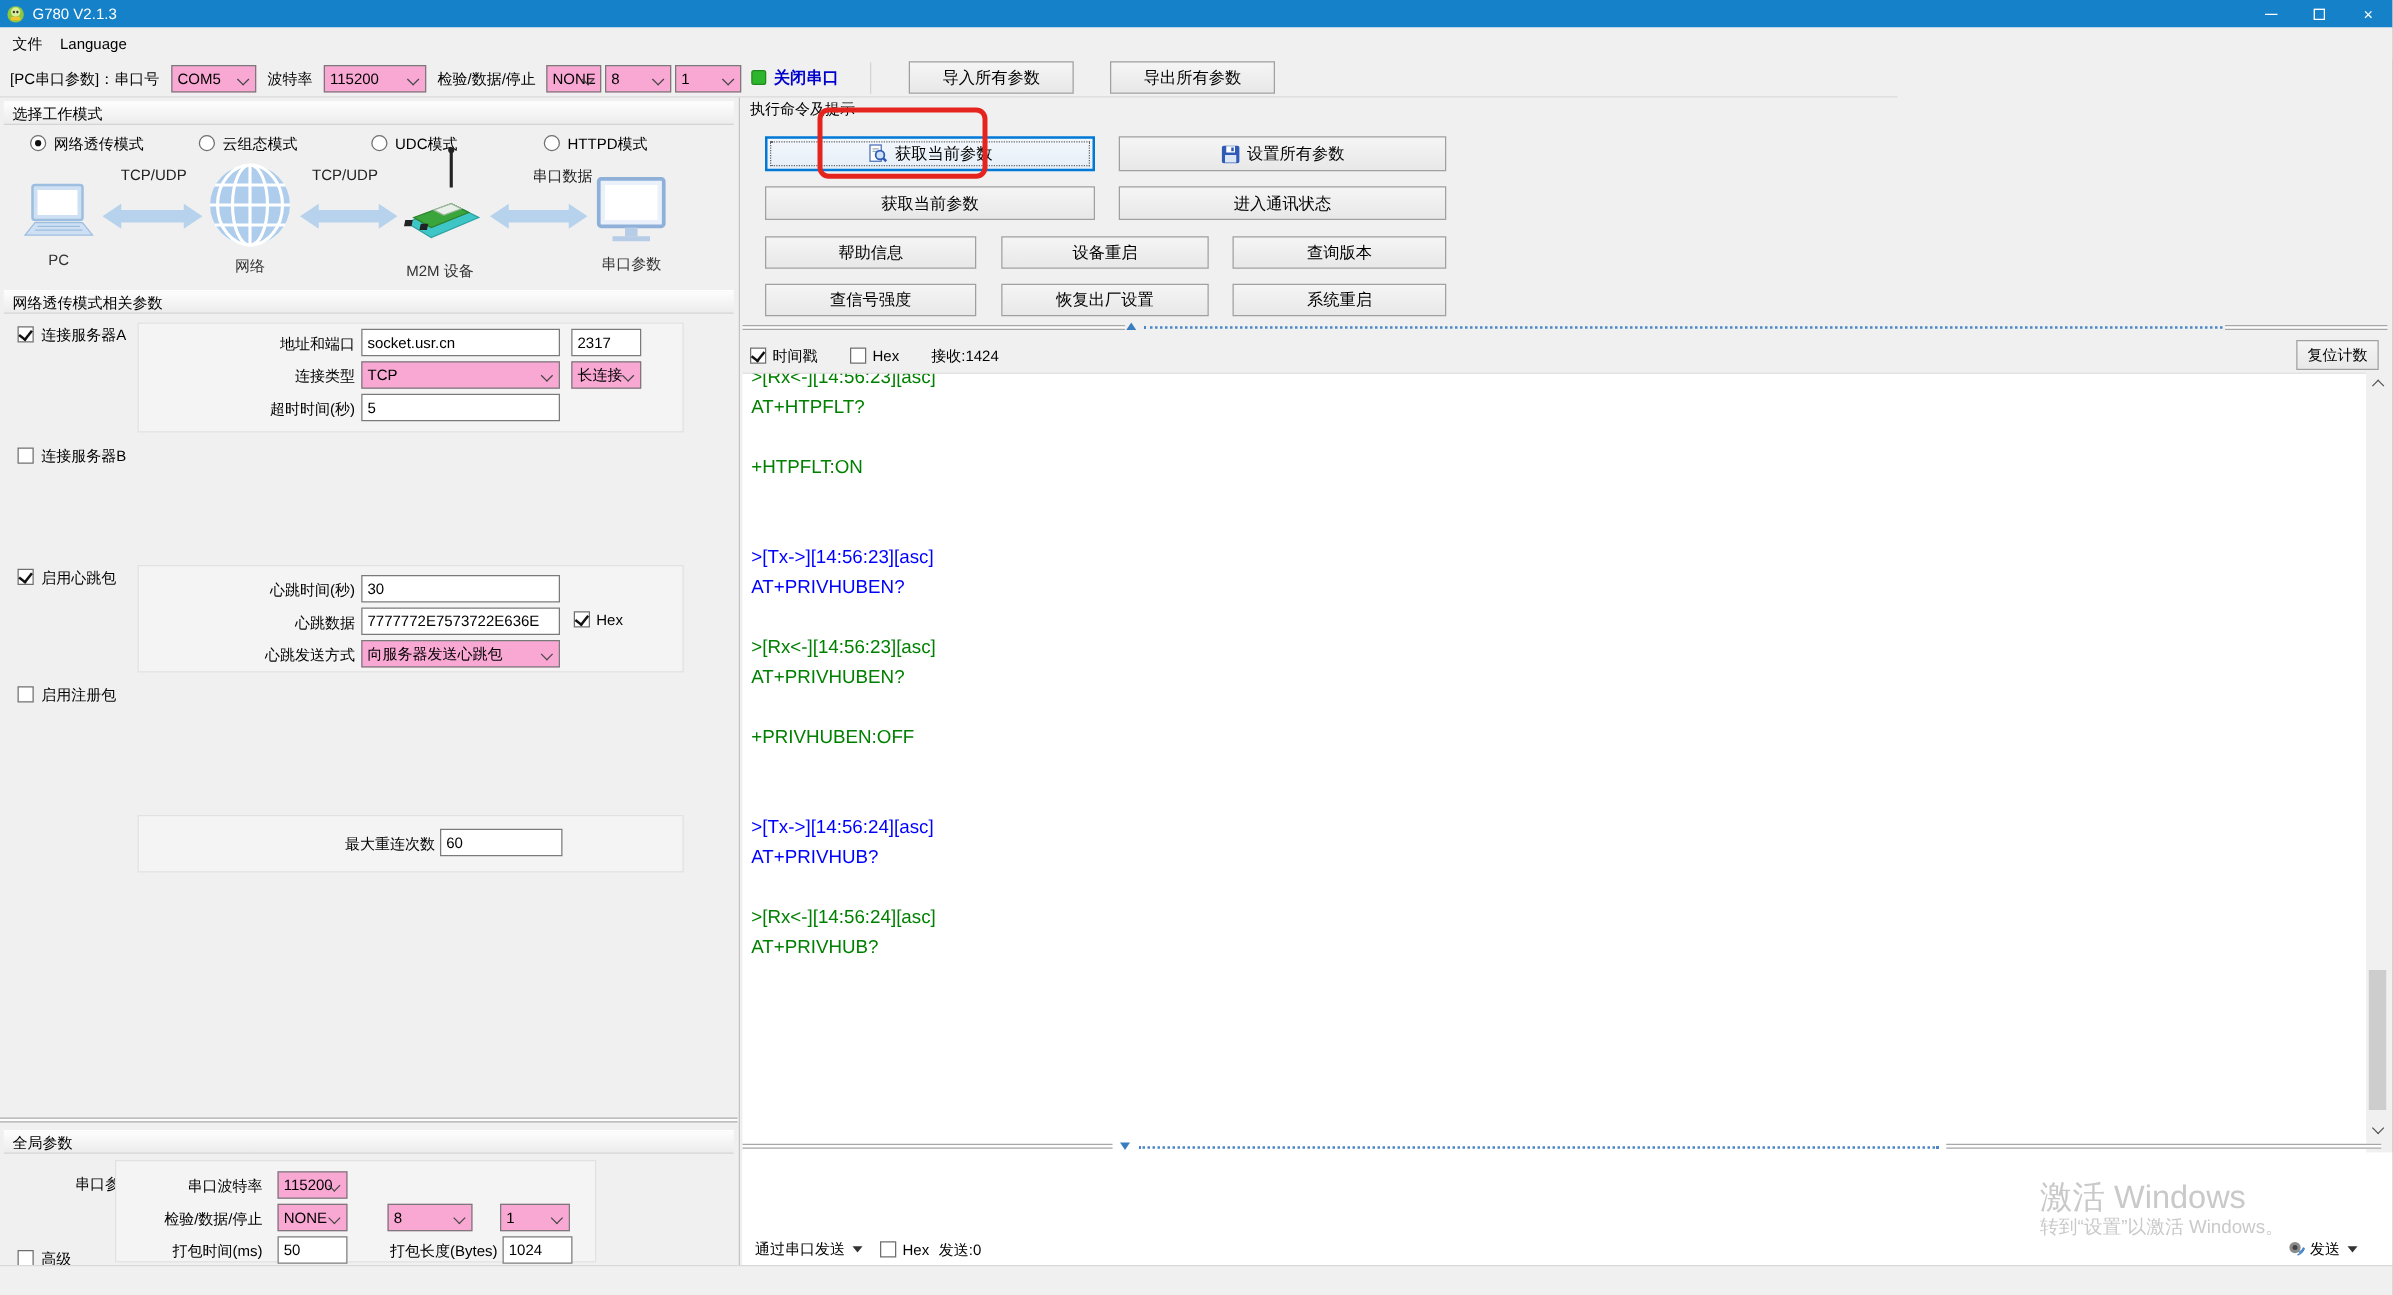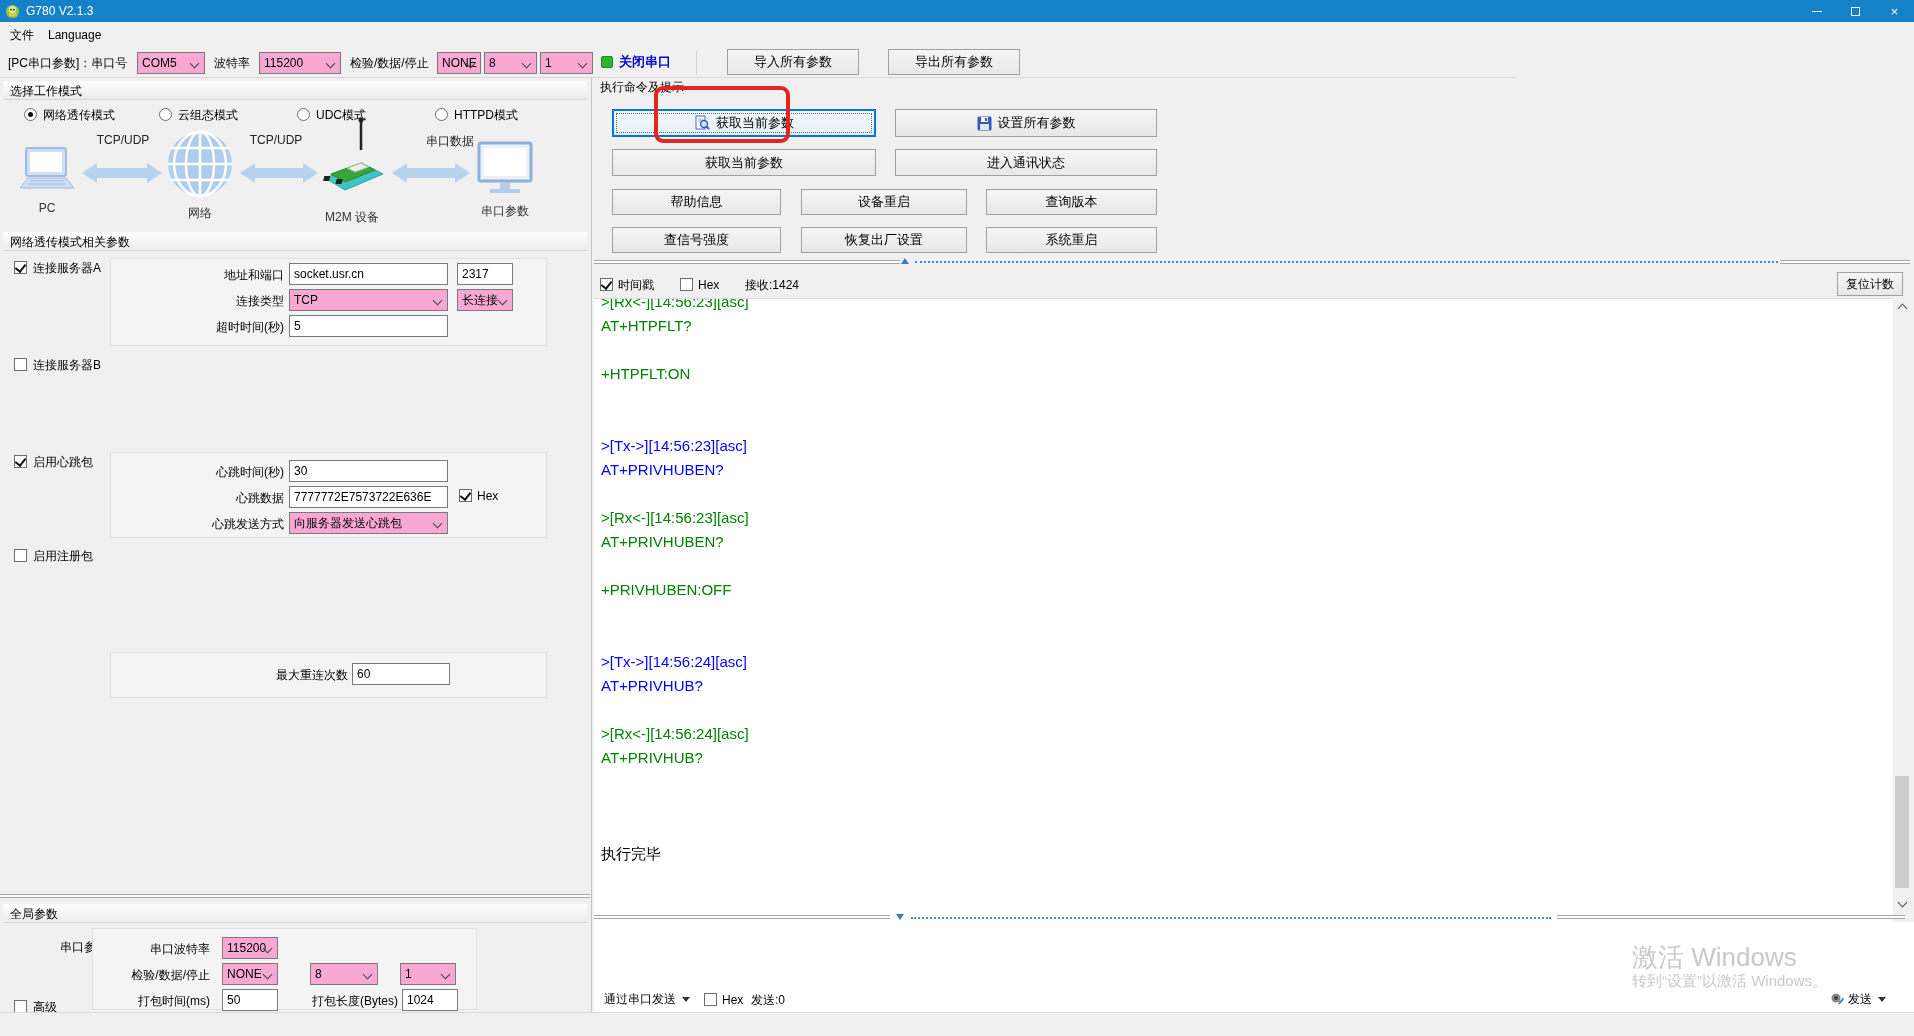--- a/index.html
+++ b/index.html
@@ -363,21 +363,20 @@
         <div class="log-line lk"></div>
         <div class="log-line lk"></div>
         <div class="log-line lb">&gt;[Tx-&gt;][14:56:24][asc]</div>
         <div class="log-line lb">AT+PRIVHUB?</div>
         <div class="log-line lk"></div>
         <div class="log-line lg">&gt;[Rx&lt;-][14:56:24][asc]</div>
         <div class="log-line lg">AT+PRIVHUB?</div>
         <div class="log-line lk"></div>
         <div class="log-line lk"></div>
         <div class="log-line lk"></div>
-        <div class="log-line lk">执行完毕</div>
       </div>
   </div>
 
   <div class="sbar">
     <div class="sbtn" style="top:0">
         <span class="chev-up"></span>
       </div>
     <div class="sthumb" style="top:478px;height:112px"></div>
     <div class="sbtn" style="bottom:0">
         <span class="chev-down"></span>

